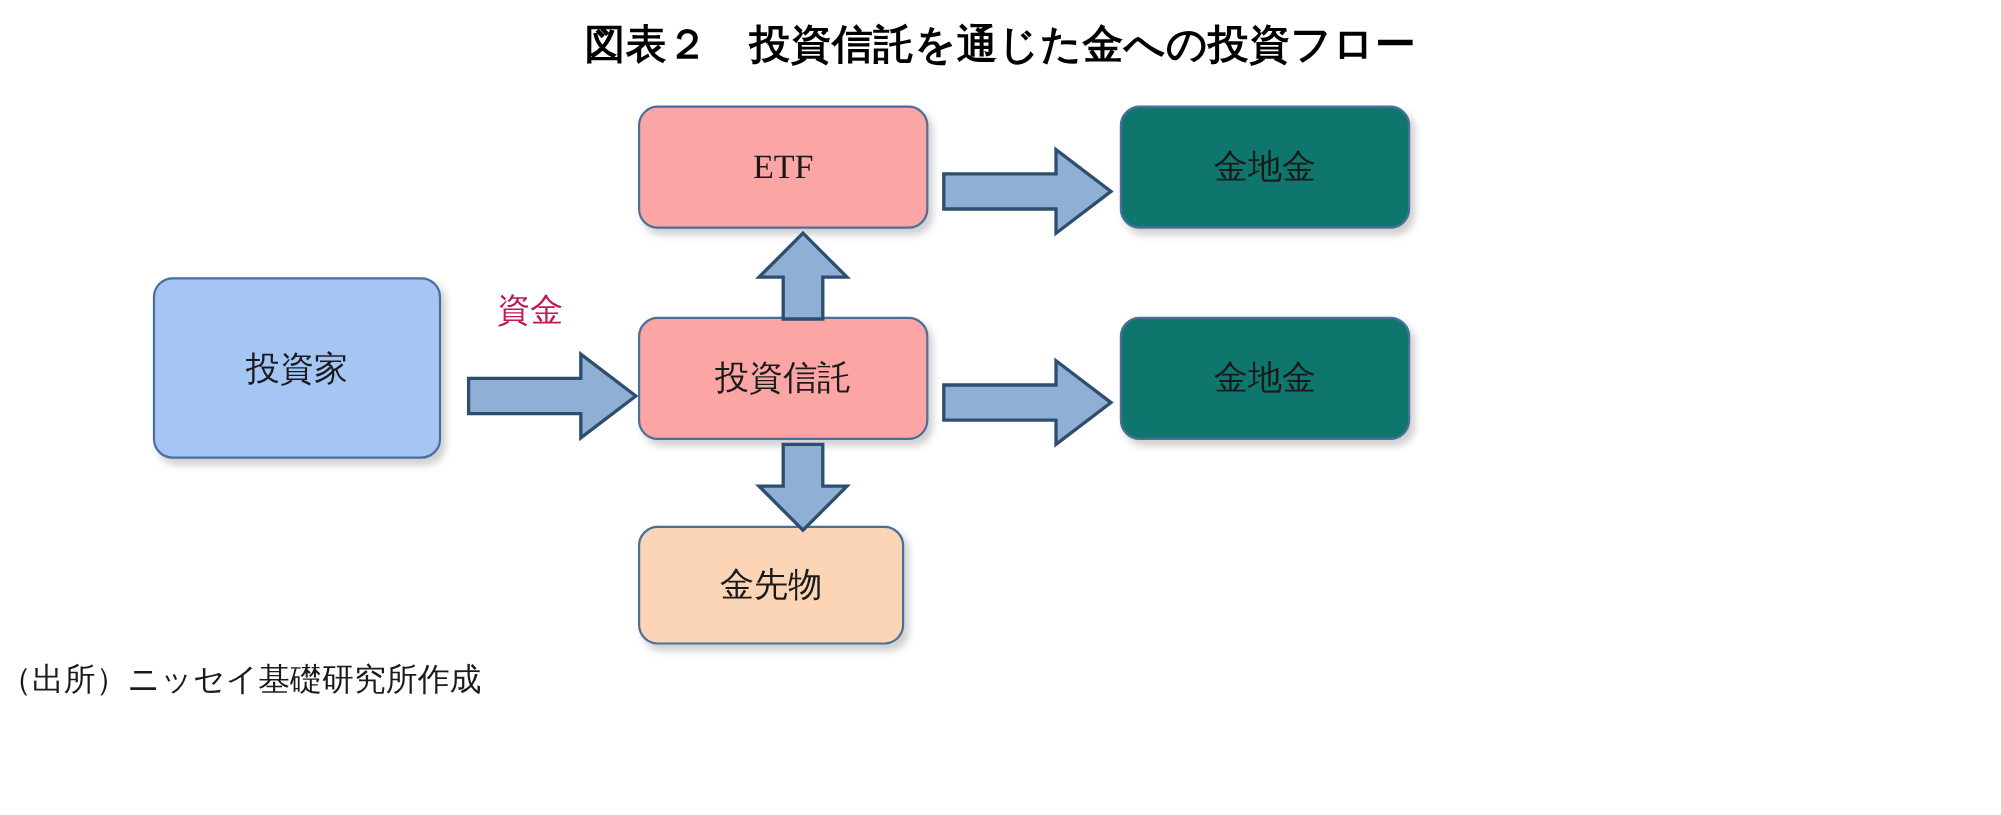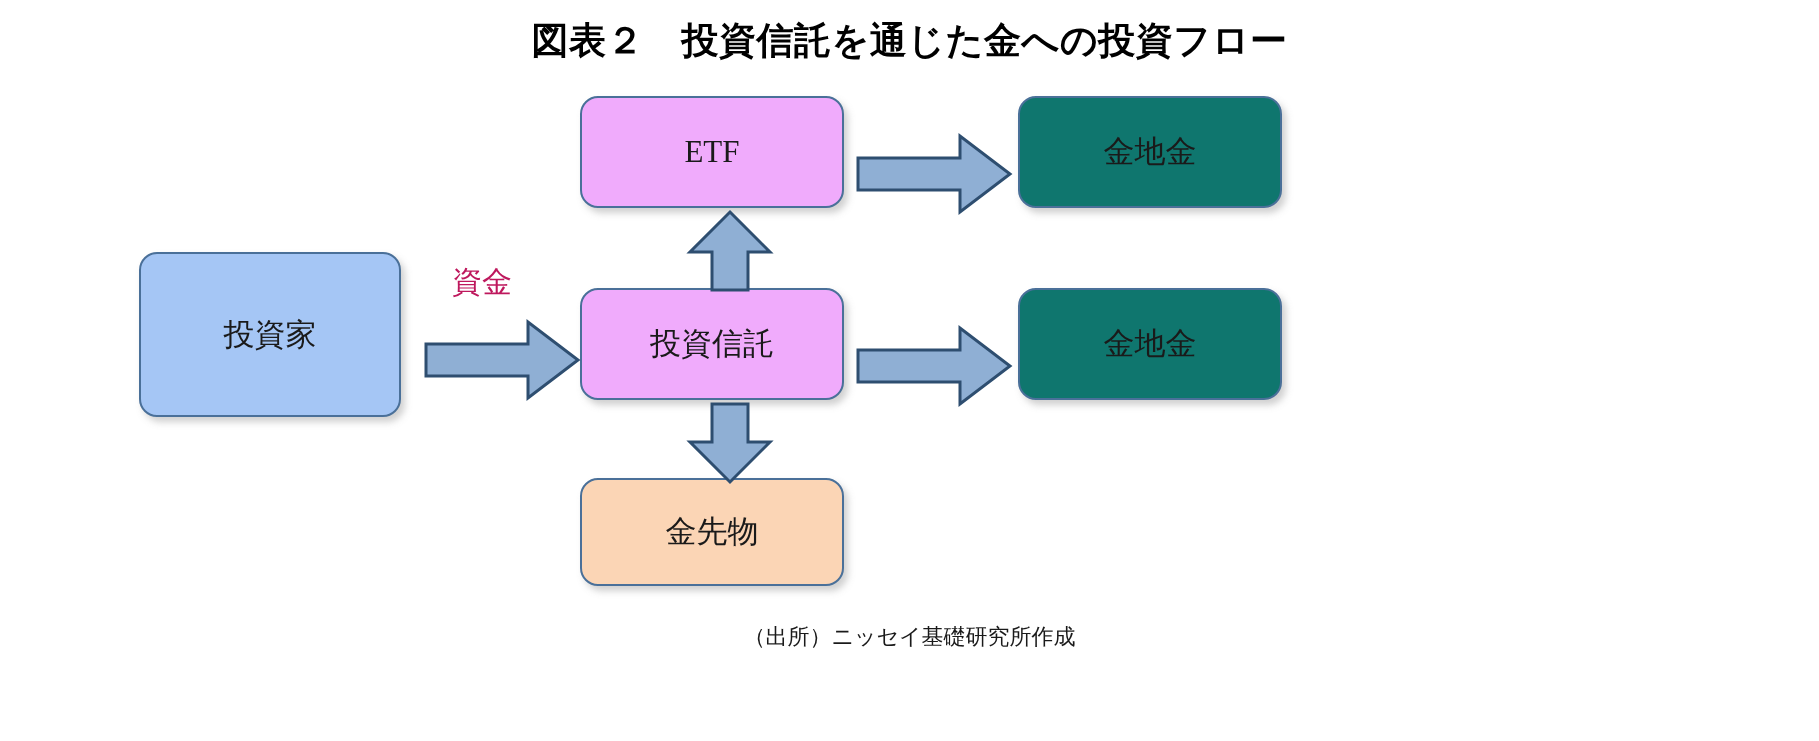--- a/index.html
+++ b/index.html
@@ -39,34 +39,34 @@
     box-sizing: border-box;
     border: 2.5px solid #4A7099;
     border-radius: 18px;
     display: flex;
     align-items: center;
     justify-content: center;
     font-size: 31px;
     color: #1a1a1a;
     box-shadow: 4px 5px 7px rgba(120,120,120,0.35);
   }
-  .node.green  { background: #f0abfc; }
+  .node.green  { background: #fca5a5; }
   .node.blue   { background: #A5C6F5; border-color: #4A7099; }
   .node.yellow { background: #0f766e; }
   .node.peach  { background: #FBD5B5; }
 
   .node-label { pointer-events: none; }
 
   
   #node-etf        { left: 580px;  top: 96px;  width: 264px; height: 112px; }
   #node-gold-top   { left: 1018px; top: 96px;  width: 264px; height: 112px; }
   #node-investor   { left: 139px;  top: 252px; width: 262px; height: 165px; }
   #node-trust      { left: 580px;  top: 288px; width: 264px; height: 112px; }
   #node-gold-mid   { left: 1018px; top: 288px; width: 264px; height: 112px; }
-  #node-futures    { left: 580px;  top: 478px; width: 264px; height: 108px; }
+  #node-futures    { left: 580px;  top: 478px; width: 242px; height: 108px; }
 
   
   .arrow-svg {
     position: absolute;
     overflow: visible;
   }
   .arrow-shape {
     fill: #8FAFD4;
     stroke: #2E4E70;
     stroke-width: 3;
@@ -87,25 +87,24 @@
     white-space: pre;
   }
   #label-funds { left: 452px; top: 262px; }
 
   
   .source-note {
     position: absolute;
     left: 0;
     top: 598px;
     width: 1819px;
-    text-align: center;
-    font-size: 22px;
+    text-align: left;
+    font-size: 29px;
     color: #1a1a1a;
     white-space: pre;
-    margin-top: 24px;
   }
 </style>
 </head>
 <body>
 
 <div id="stage">
 
   <div class="fig-title">図表２　投資信託を通じた金への投資フロー</div>
 
   <div class="node green" id="node-etf">

